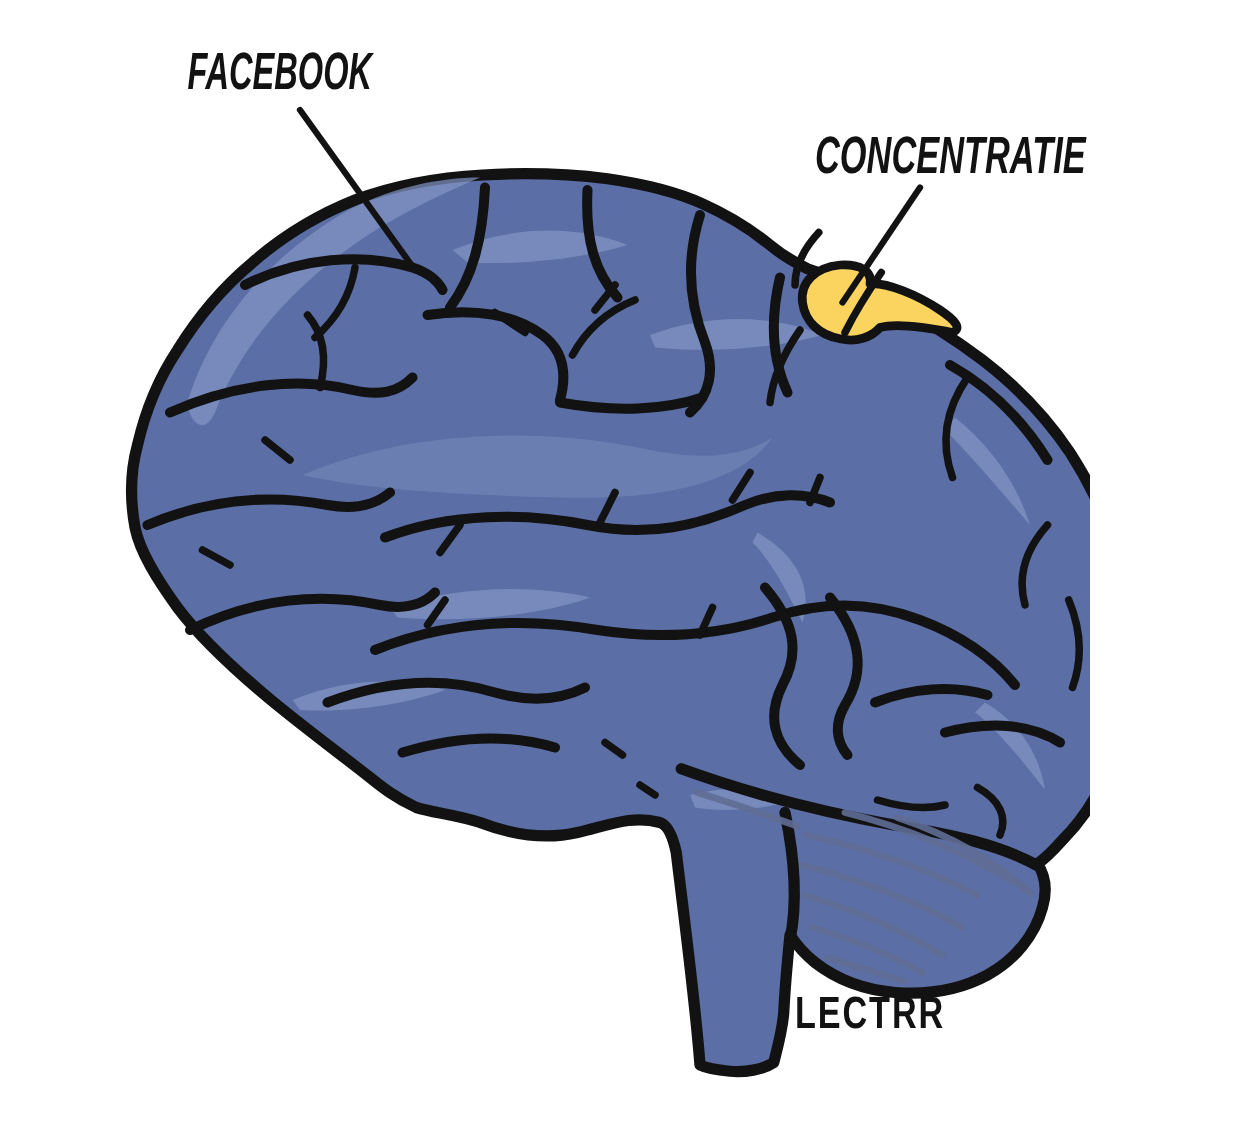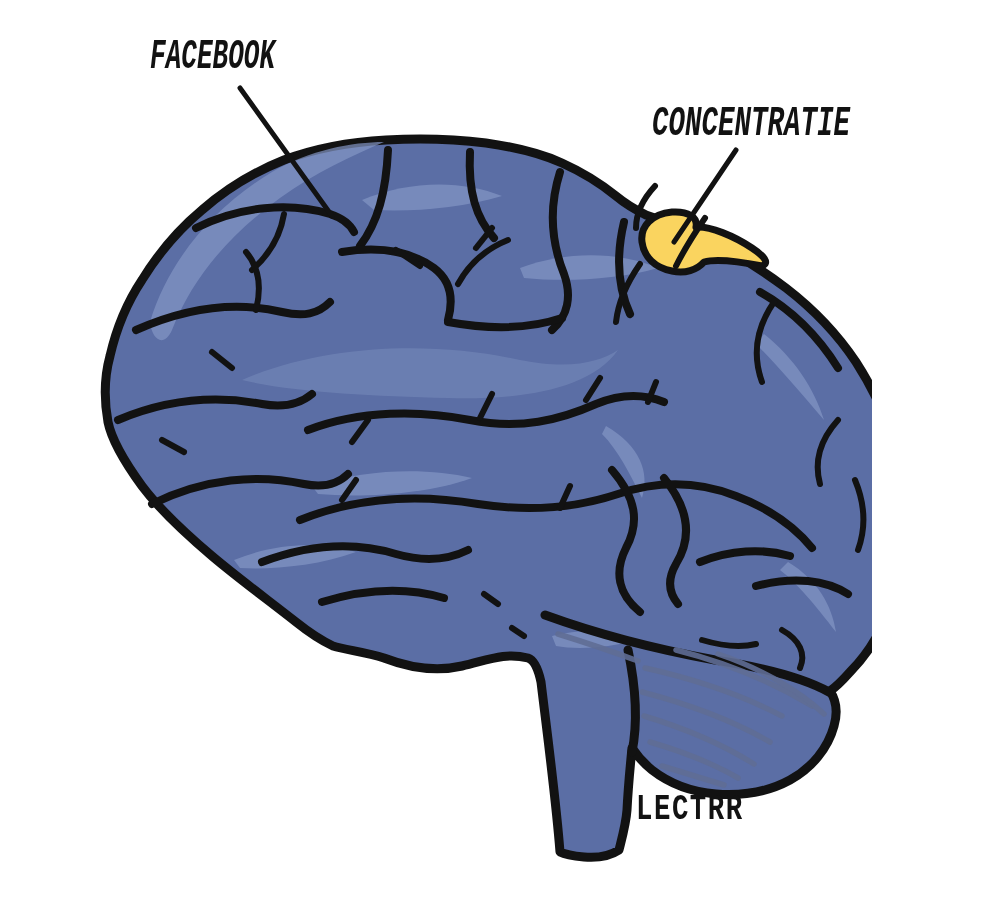--- a/index.html
+++ b/index.html
@@ -3,21 +3,21 @@
 <meta charset="utf-8">
 <style>
   html, body { margin: 0; padding: 0; }
   body { background: #ffffff; }
   .canvas {
     position: relative;
     width: 872px;
     height: 904px;
     background: var(--background, #ffffff);
     overflow: hidden;
-    font-family: Liberation Mono, monospace;
+    font-family: Liberation Sans, sans-serif;
   }
   .canvas svg { position: absolute; left: 0; top: 0; }
 
   .brain-fill {
     fill: var(--brain-blue, #5B6EA5);
     stroke: var(--ink, #121212);
     stroke-width: 9;
     stroke-linejoin: round;
   }
   .sulcus {

